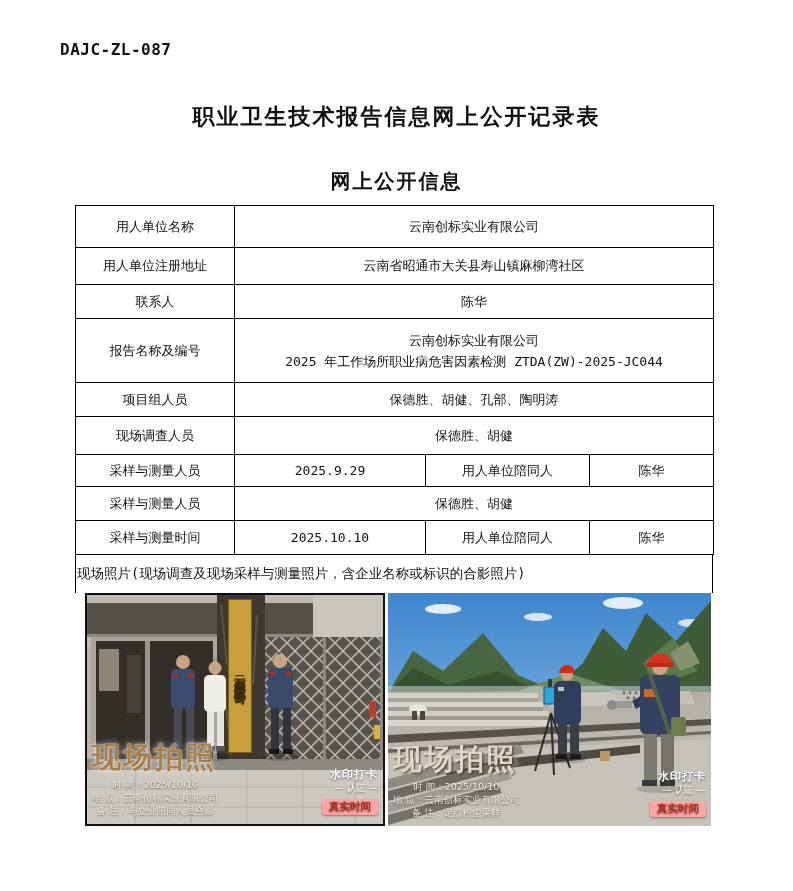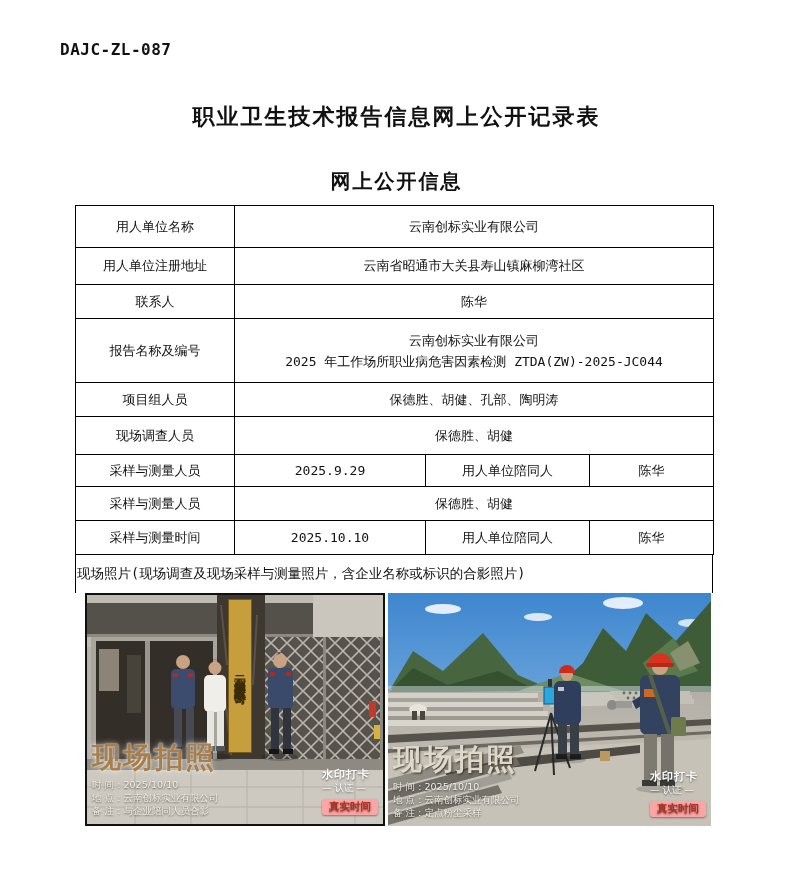--- a/index.html
+++ b/index.html
@@ -50,24 +50,24 @@
   }
   .wm-title{
     position:absolute;left:5px;bottom:46px;
     font-size:29px;font-weight:bold;letter-spacing:2px;white-space:nowrap;
   }
   .wm-title.tan{color:#a87e4b;text-shadow:0 0 2px #fff,0 0 6px rgba(255,255,255,.75);}
   .wm-title.pale{color:#ddd8cb;text-shadow:1px 1px 2px rgba(55,45,25,.85);}
   .wm-lines{
     position:absolute;left:5px;bottom:7px;
     font-size:9.5px;line-height:13px;color:#f2efe6;
-    text-shadow:0 1px 2px rgba(0,0,0,.6);white-space:nowrap;
+    text-shadow:0 1px 2px rgba(0,0,0,.6);white-space:nowrap;text-align:center;
   }
   .wm-stamp{
-    position:absolute;right:5px;bottom:9px;text-align:left;color:#fff;
+    position:absolute;right:5px;bottom:9px;text-align:right;color:#fff;
     text-shadow:0 1px 2px rgba(0,0,0,.55);
   }
   .stamp-app{font-size:11px;font-weight:bold;letter-spacing:1px;}
   .stamp-cert{font-size:9.5px;}
   .stamp-badge{
     display:inline-block;background:#fca5a5;color:#b03020;
     font-size:10.5px;font-weight:bold;padding:1px 7px;border-radius:3px;
     margin-top:2px;box-shadow:0 1px 2px rgba(0,0,0,.4);
   }
   .two-line div{line-height:21px;}

